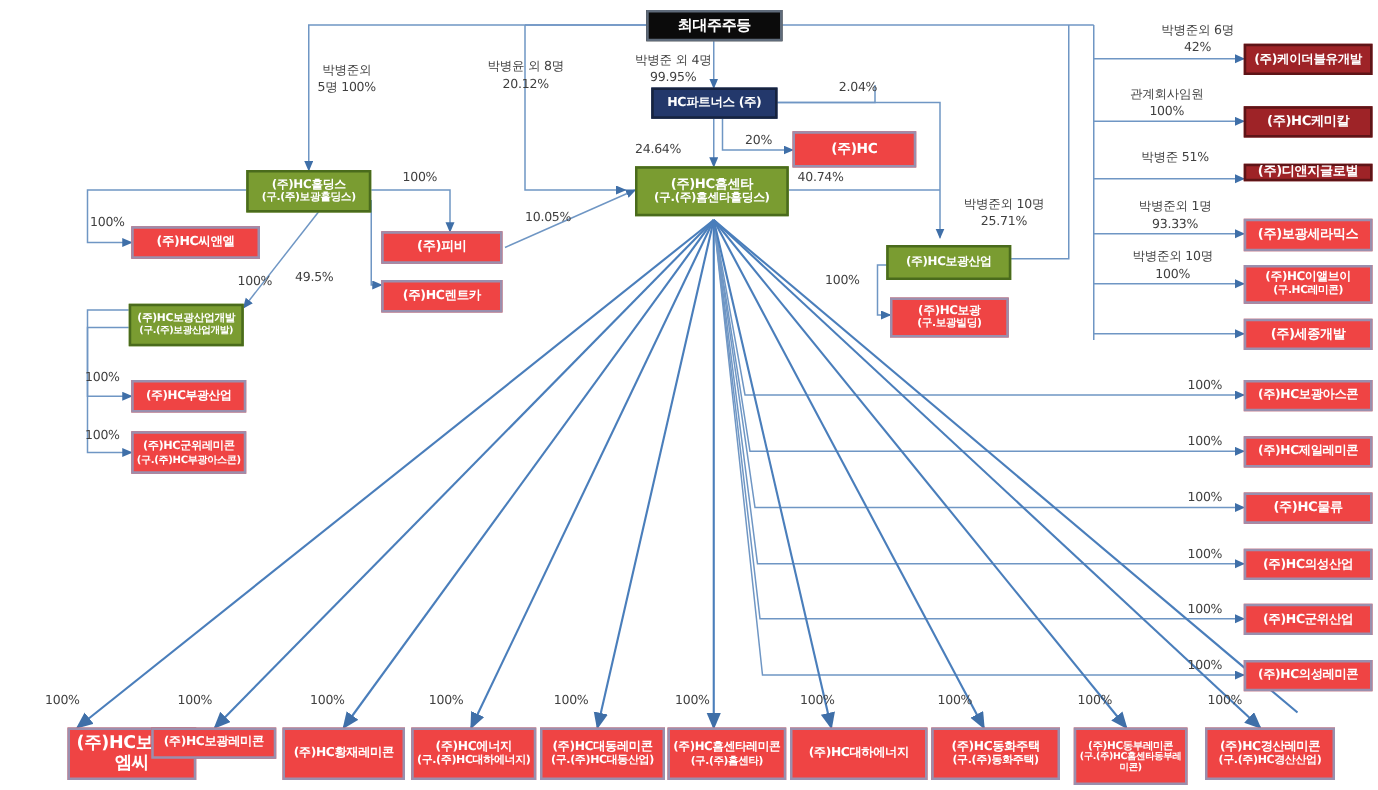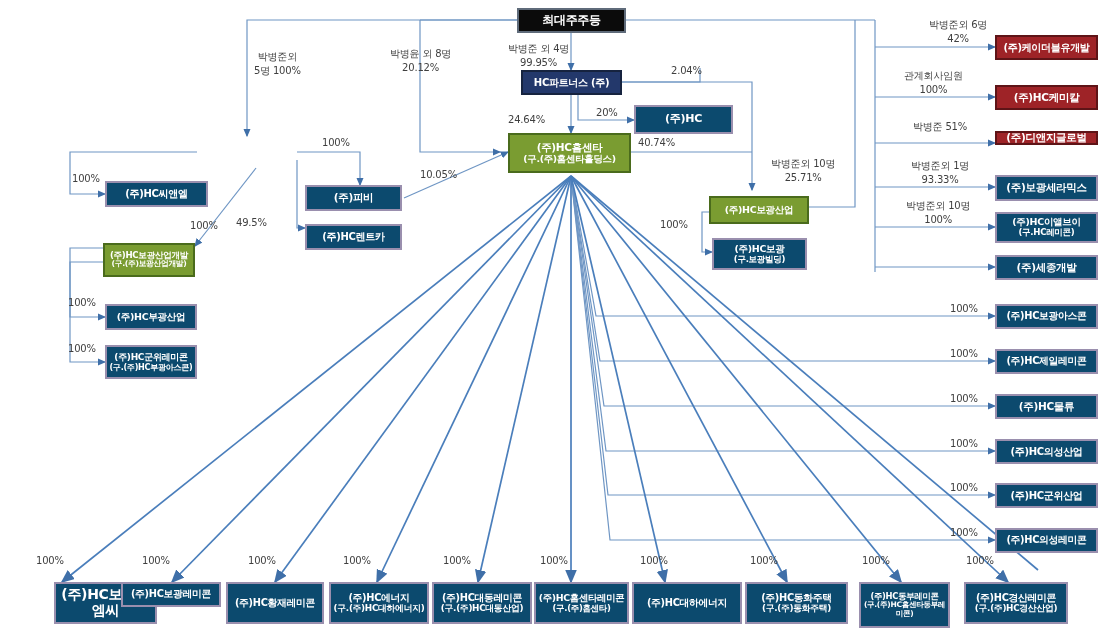--- a/index.html
+++ b/index.html
@@ -7,21 +7,21 @@
          font-family:"DejaVu Sans","Liberation Sans",sans-serif;overflow:hidden;}
   svg#wires{position:absolute;left:0;top:0;width:1102px;height:632px;}
   .node{position:absolute;box-sizing:border-box;display:flex;flex-direction:column;
         align-items:center;justify-content:center;text-align:center;
         font-weight:bold;line-height:1.12;letter-spacing:-0.3px;}
   .node .l1{display:block;}
   .node .l2{display:block;font-size:90%;}
   .n-black{background:#0b0b0b;border:2px solid #5f6b7a;color:#ffffff;}
   .n-navy {background:#23386b;border:2px solid #16233f;color:#ffffff;}
   .n-green{background:#7a9c31;border:2px solid #4a6b1c;color:#ffffff;}
-  .n-purple{background:#0c4a6e;border:2px solid #9a8fae;color:#ffffff;}
+  .n-purple{background:#ef4444;border:2px solid #9a8fae;color:#ffffff;}
   .n-red  {background:#9e2327;border:2px solid #5e1417;color:#ffffff;}
   .lbl{position:absolute;color:#3f3f3f;font-size:10px;text-align:center;
        line-height:1.35;white-space:nowrap;letter-spacing:-0.2px;}
 </style>
 </head>
 <body>
 
 <div id="stage">
 
   <svg id="wires" viewBox="0 0 1102 632" xmlns="http://www.w3.org/2000/svg">
@@ -111,20 +111,24 @@
 
   <div class="node n-purple" style="left:634px;top:105px;width:99px;height:29px;font-size:11px;">
     <span class="l1">(주)HC</span>
   </div>
 
   <div class="node n-green" style="left:508px;top:133px;width:123px;height:40px;font-size:10.5px;">
     <span class="l1">(주)HC홈센타</span>
     <span class="l2">(구.(주)홈센타홀딩스)</span>
   </div>
 
+  <div class="node n-green" style="left:197px;top:136px;width:100px;height:34px;font-size:9.5px;">
+    <span class="l1">(주)HC홀딩스</span>
+    <span class="l2">(구.(주)보광홀딩스)</span>
+  </div>
 
   <div class="node n-purple" style="left:105px;top:181px;width:103px;height:26px;font-size:10px;">
     <span class="l1">(주)HC씨앤엘</span>
   </div>
 
   <div class="node n-purple" style="left:305px;top:185px;width:97px;height:26px;font-size:10.5px;">
     <span class="l1">(주)피비</span>
   </div>
 
   <div class="node n-purple" style="left:305px;top:224px;width:97px;height:26px;font-size:10px;">

